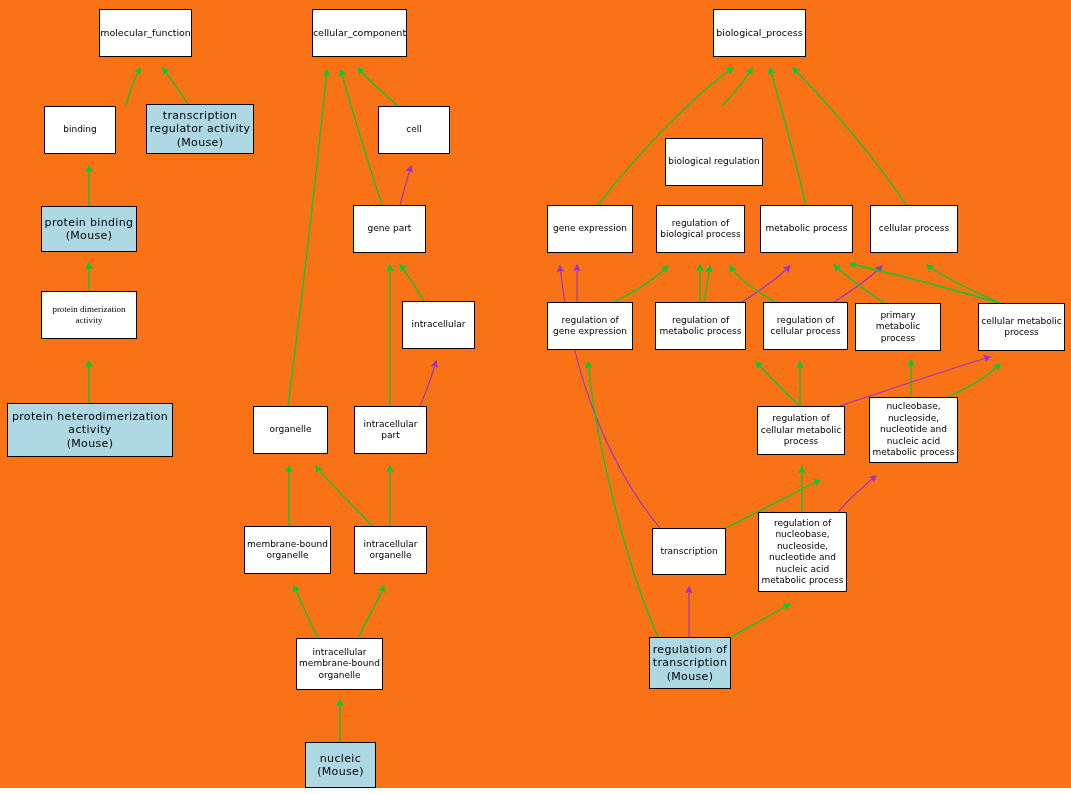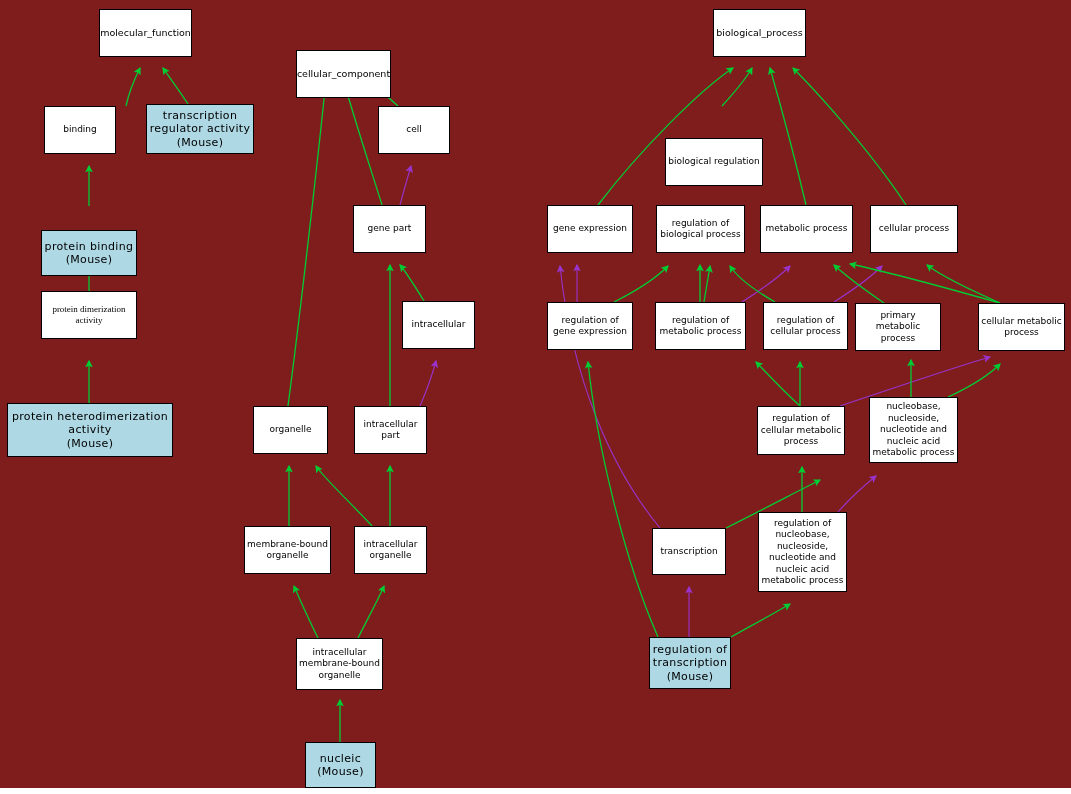--- a/index.html
+++ b/index.html
@@ -1,17 +1,17 @@
 <!DOCTYPE html>
 <html><head>
 <meta charset="utf-8">
 <style>
   html,body{margin:0;padding:0;background:#ffffff;}
   body{font-family:"DejaVu Sans","Liberation Sans",sans-serif;}
-  #canvas{position:relative;width:1071px;height:788px;background:#7f1d1d;overflow:hidden;}
+  #canvas{position:relative;width:1071px;height:788px;background:#f97316;overflow:hidden;}
   #edges{position:absolute;left:0;top:0;width:1071px;height:794px;}
   .node{position:absolute;box-sizing:border-box;border:1px solid #000;background:#ffffff;
         display:flex;align-items:center;justify-content:center;text-align:center;
         font-size:9px;line-height:11.5px;color:#000;}
   .node.hl{background:#add8e4;}
   .node.hl .lbl{font-size:11px;line-height:13.5px;letter-spacing:.35px;}
   .node .lbl{display:block;white-space:pre-line;padding:0 2px;}
   .node.root .lbl{font-size:9.5px;}
 </style>
 </head>
@@ -79,34 +79,34 @@
         <span class="lbl">molecular_function</span>
       </div>
       <div class="node" style="left: 44px; top: 106px; width: 72px; height: 48px; text-align: center;">
         <span class="lbl">binding</span>
       </div>
       <div class="node hl" style="left: 146px; top: 104px; width: 108px; height: 50px;">
         <span class="lbl">transcription
 regulator activity
 (Mouse)</span>
       </div>
-      <div class="node hl" style="left: 41px; top: 206px; width: 96px; height: 46px; margin-top: 24px;">
+      <div class="node hl" style="left: 41px; top: 206px; width: 96px; height: 46px;">
         <span class="lbl">protein binding
 (Mouse)</span>
       </div>
       <div class="node" style="left: 41px; top: 291px; width: 96px; height: 48px; font-family: Liberation Serif, serif;">
         <span class="lbl">protein dimerization
 activity</span>
       </div>
       <div class="node hl" style="left: 7px; top: 403px; width: 166px; height: 54px;">
         <span class="lbl">protein heterodimerization
 activity
 (Mouse)</span>
       </div>
-      <div class="node root" style="left: 296px; top: 9px; width: 95px; height: 48px; margin-top: 41px;">
+      <div class="node root" style="left: 312px; top: 9px; width: 95px; height: 48px;">
         <span class="lbl">cellular_component</span>
       </div>
       <div class="node" style="left: 378px; top: 106px; width: 72px; height: 48px;">
         <span class="lbl">cell</span>
       </div>
       <div class="node" style="left: 353px; top: 205px; width: 73px; height: 48px;">
         <span class="lbl">gene part</span>
       </div>
       <div class="node" style="left: 402px; top: 301px; width: 73px; height: 48px;">
         <span class="lbl">intracellular</span>

